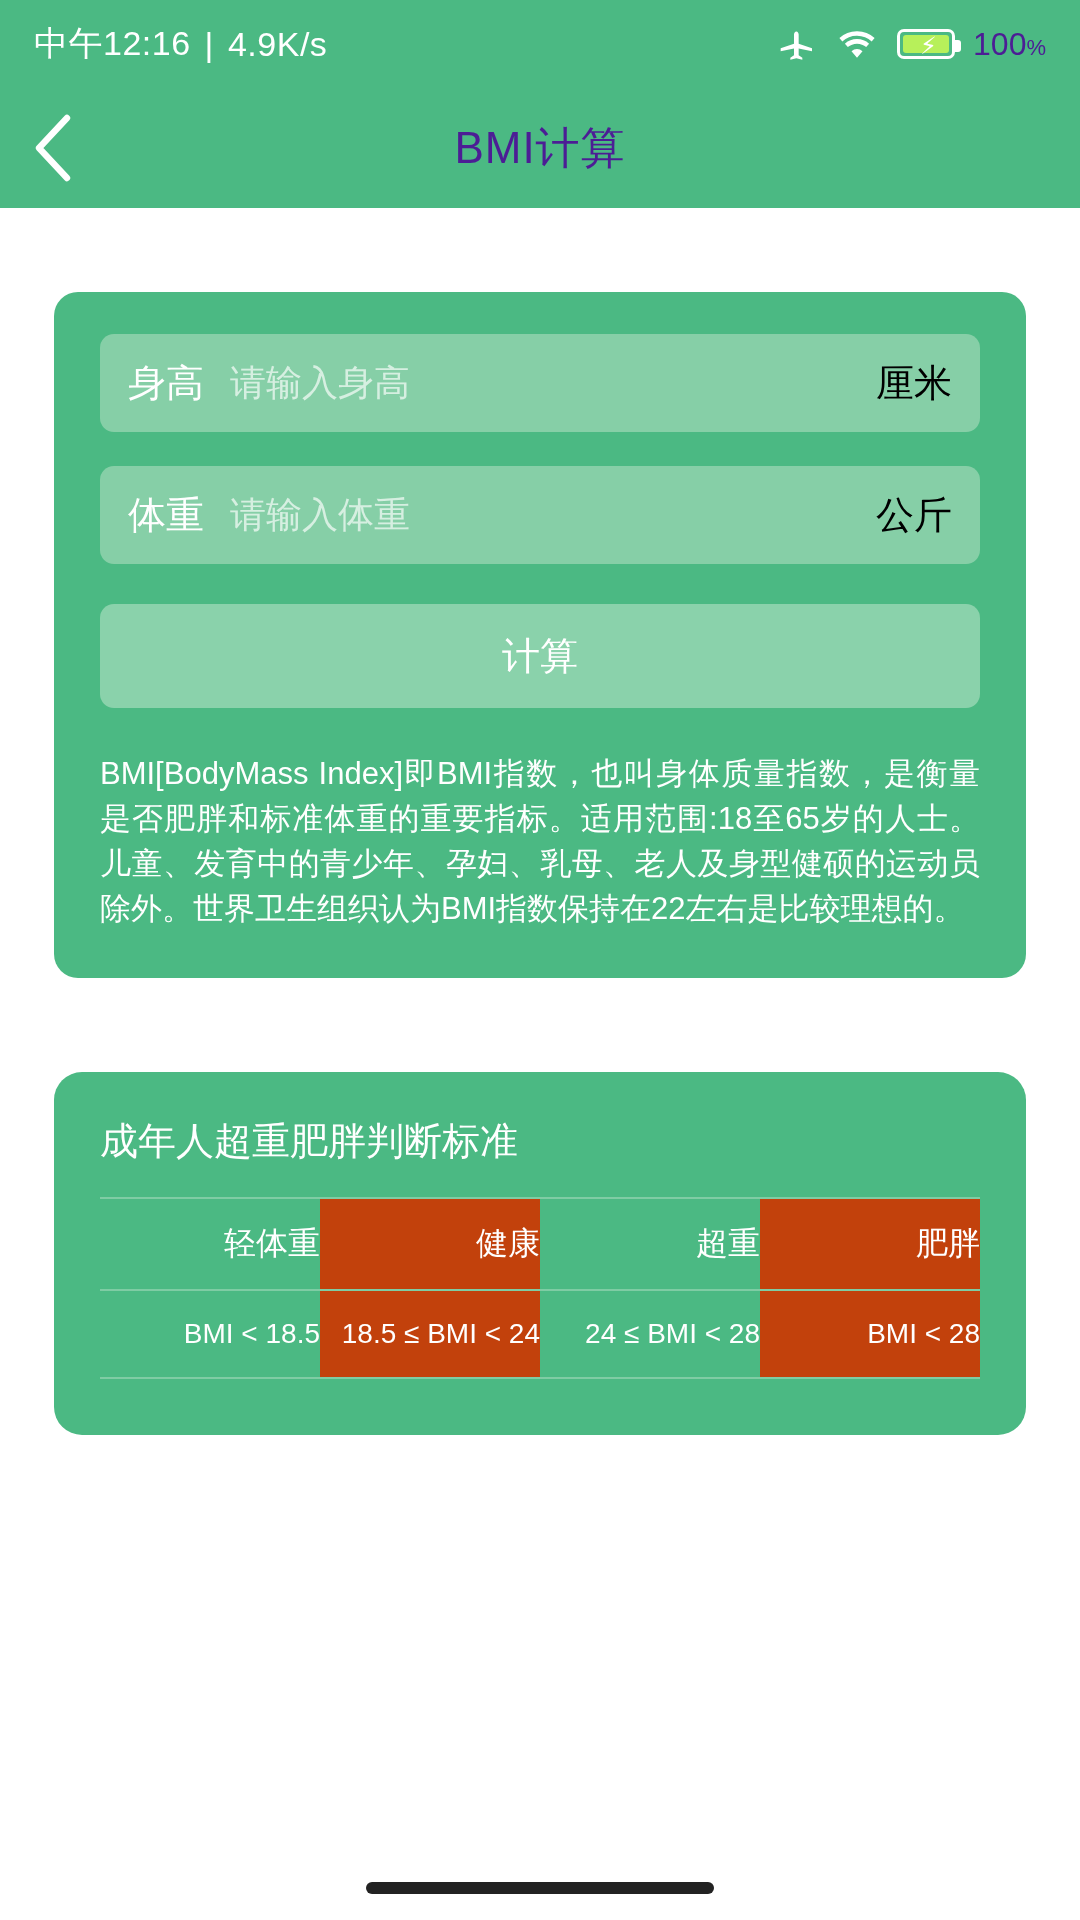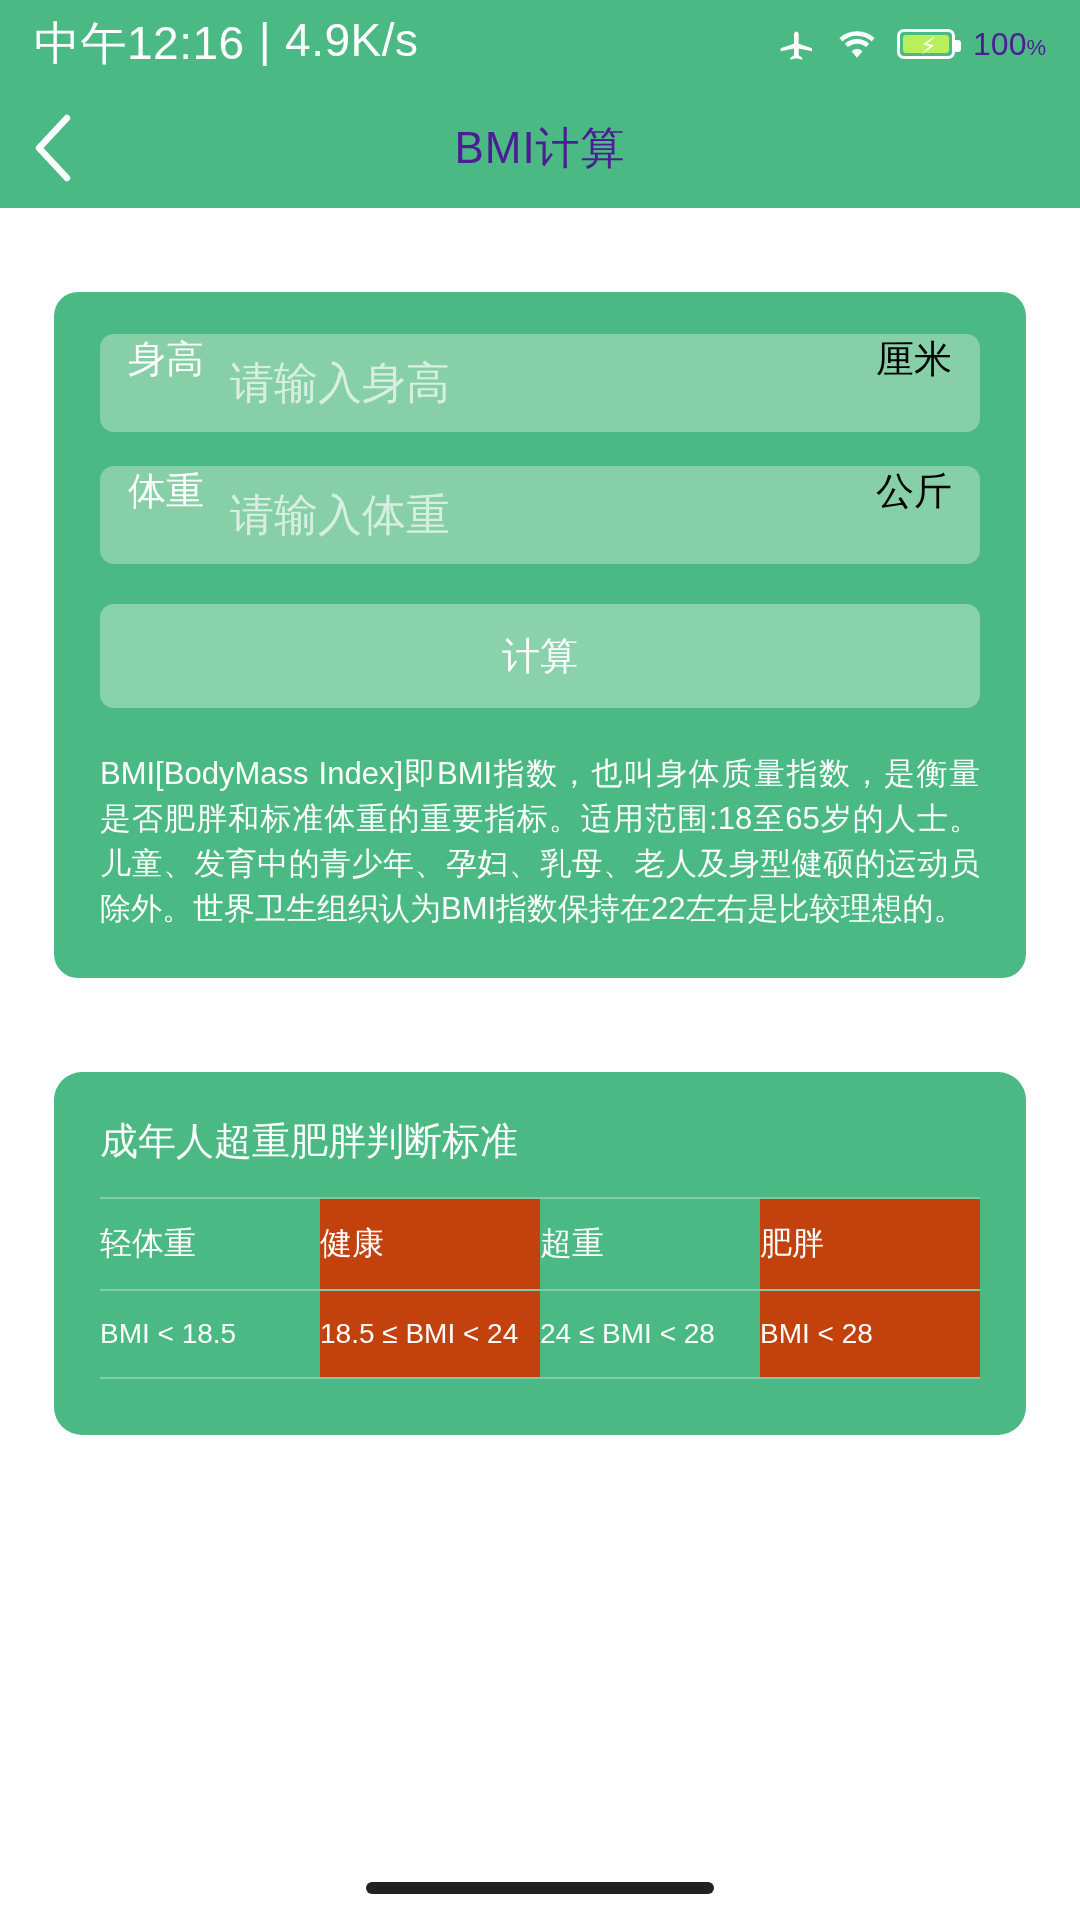--- a/index.html
+++ b/index.html
@@ -21,22 +21,22 @@
   .statusbar {
     height: 88px;
     background: #4BB983;
     display: flex;
     align-items: center;
     padding: 0 34px;
     color: #ffffff;
   }
   .status-left {
     display: flex;
-    align-items: flex-start;
-    font-size: 46px;
+    align-items: center;
+    font-size: 34px;
     letter-spacing: 0.5px;
     white-space: nowrap;
   }
   .status-right {
     margin-left: auto;
     display: flex;
     align-items: center;
     gap: 18px;
   }
   .icon-plane svg, .icon-wifi svg { display: block; }
@@ -114,36 +114,37 @@
     background: #4BB983;
     border-radius: 24px;
     margin-top: 84px;
     padding: 42px 46px 46px 46px;
   }
   .field {
     height: 98px;
     background: #86CFA7;
     border-radius: 14px;
     display: flex;
+    align-items: center;
     padding: 0 28px;
     margin-bottom: 34px;
   }
   .field-label {
     color: #ffffff;
     font-size: 38px;
     margin-right: 26px;
     white-space: nowrap;
   }
   .field-input {
     flex: 1;
     border: none;
     outline: none;
     background: transparent;
     font-family: "Liberation Sans", "DejaVu Sans", sans-serif;
-    font-size: 44px;
+    font-size: 36px;
     color: #ffffff;
   }
   .field-input::placeholder {
     color: #d6efe1;
   }
   .field-unit {
     color: #000000;
     font-size: 38px;
     margin-left: 20px;
     white-space: nowrap;
@@ -179,21 +180,21 @@
     color: #ffffff;
     font-size: 38px;
     margin-bottom: 30px;
   }
   table.std {
     width: 100%;
     border-collapse: collapse;
     table-layout: fixed;
   }
   table.std th, table.std td {
-    text-align: left;
+    text-align: right;
     color: #ffffff;
     border-top: 2px solid #7FCCA4;
     border-bottom: 2px solid #7FCCA4;
   }
   table.std th {
     font-size: 32px;
     font-weight: normal;
     height: 92px;
   }
   table.std td {

